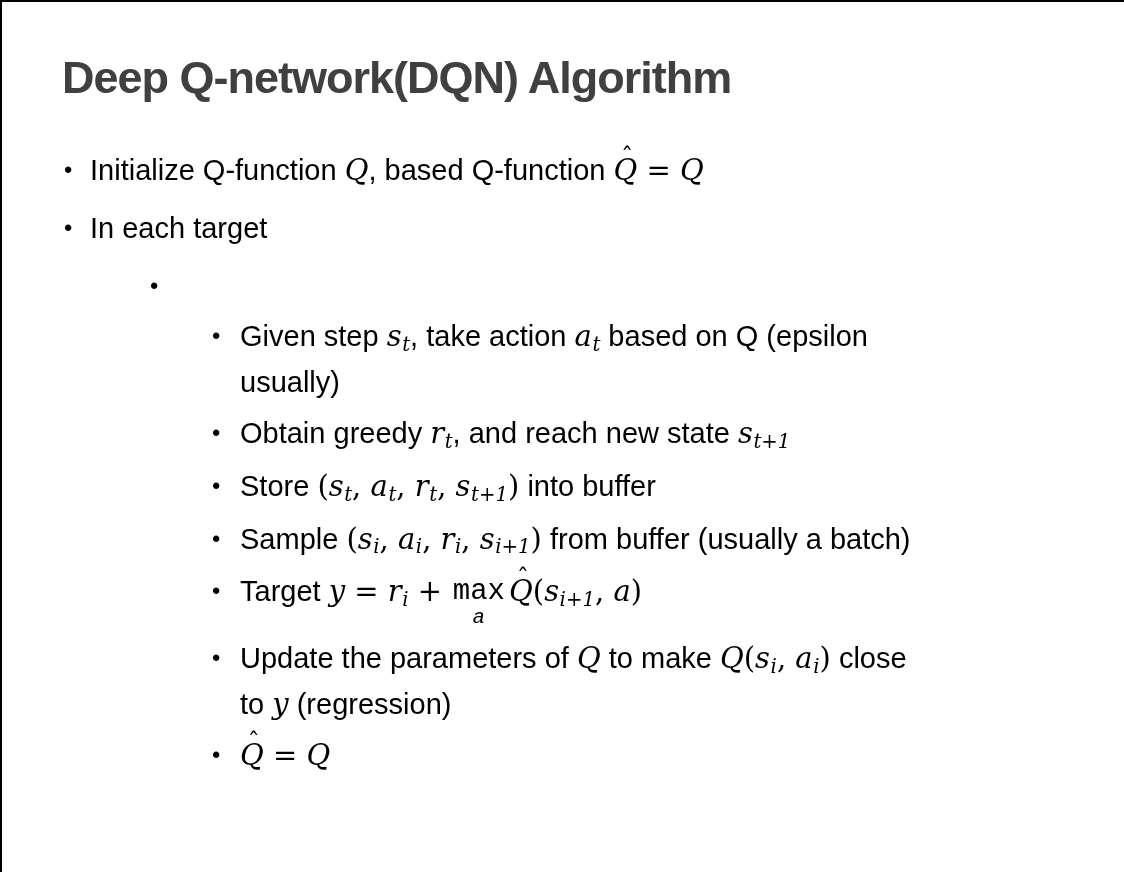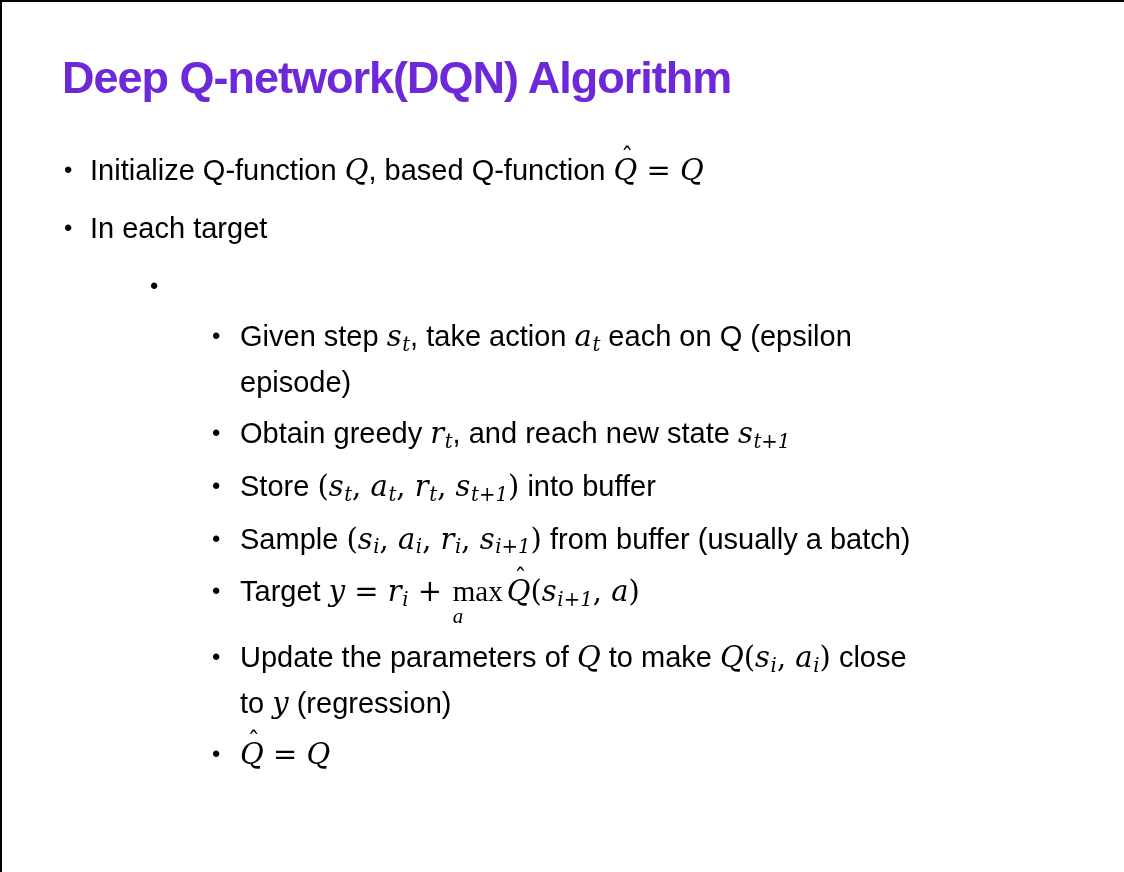--- a/index.html
+++ b/index.html
@@ -13,21 +13,21 @@
     overflow:hidden;
     font-family:"Liberation Sans",sans-serif;
     color:#000;
   }
   .title{
     margin:48px 0 0 60px;
     font-size:45px;
     line-height:1.25;
     font-weight:700;
     letter-spacing:-1px;
-    color:#6d28d9;
+    color:#404040;
   }
   .bullets{margin-top:42px;}
   .bullet{
     display:flex;
     align-items:flex-start;
     font-size:29px;
     line-height:1.52;
   }
   .level-1{padding-left:62px;margin-bottom:14px;}
   .level-2{padding-left:148px;margin-bottom:6px;}
@@ -42,24 +42,24 @@
   .seg-mop{font-family:"DejaVu Serif",serif;font-style:normal;}
   .msub{font-size:0.68em;font-style:italic;vertical-align:-0.24em;margin-left:0.03em;}
   .hat-wrap{position:relative;display:inline-block;}
   .hat{
     position:absolute;top:-0.40em;left:58%;
     transform:translateX(-50%);
     font-size:0.85em;font-style:normal;
     font-family:"DejaVu Serif",serif;
   }
   .munder{
-    display:inline-block;text-align:left;
+    display:inline-block;text-align:center;
     vertical-align:-0.75em;line-height:1.05;
     margin:0 0.14em 0 0.05em;
-    font-family:Liberation Serif, serif;
+    font-family:Liberation Mono, monospace;
   }
   .mu-base{display:block;font-style:normal;}
   .mu-under{display:block;font-style:italic;font-size:0.72em;}
 </style>
 </head>
 <body>
 
 <div class="slide">
   <div class="title">Deep Q-network(DQN) Algorithm</div>
   <div class="bullets">
@@ -69,21 +69,21 @@
       </div>
       <div class="bullet level-1">
         <span class="marker">•</span>
         <span class="btext"><span class="seg-txt">In each target</span></span>
       </div>
       <div class="bullet level-2">
         <span class="marker">•</span>
       </div>
       <div class="bullet level-3">
         <span class="marker">•</span>
-        <span class="btext"><span class="seg-txt">Given step </span><span class="mvar"><span class="mi">s</span><span class="msub">t</span></span><span class="seg-txt">, take action </span><span class="mvar"><span class="mi">a</span><span class="msub">t</span></span><span class="seg-txt"> each on Q (epsilon</span><br><span class="seg-txt">episode)</span></span>
+        <span class="btext"><span class="seg-txt">Given step </span><span class="mvar"><span class="mi">s</span><span class="msub">t</span></span><span class="seg-txt">, take action </span><span class="mvar"><span class="mi">a</span><span class="msub">t</span></span><span class="seg-txt"> based on Q (epsilon</span><br><span class="seg-txt">usually)</span></span>
       </div>
       <div class="bullet level-3">
         <span class="marker">•</span>
         <span class="btext"><span class="seg-txt">Obtain greedy </span><span class="mvar"><span class="mi">r</span><span class="msub">t</span></span><span class="seg-txt">, and reach new state </span><span class="mvar"><span class="mi">s</span><span class="msub">t+1</span></span></span>
       </div>
       <div class="bullet level-3">
         <span class="marker">•</span>
         <span class="btext"><span class="seg-txt">Store </span><span class="seg-mop">(</span><span class="mvar"><span class="mi">s</span><span class="msub">t</span></span><span class="seg-mop">, </span><span class="mvar"><span class="mi">a</span><span class="msub">t</span></span><span class="seg-mop">, </span><span class="mvar"><span class="mi">r</span><span class="msub">t</span></span><span class="seg-mop">, </span><span class="mvar"><span class="mi">s</span><span class="msub">t+1</span></span><span class="seg-mop">)</span><span class="seg-txt"> into buffer</span></span>
       </div>
       <div class="bullet level-3">

